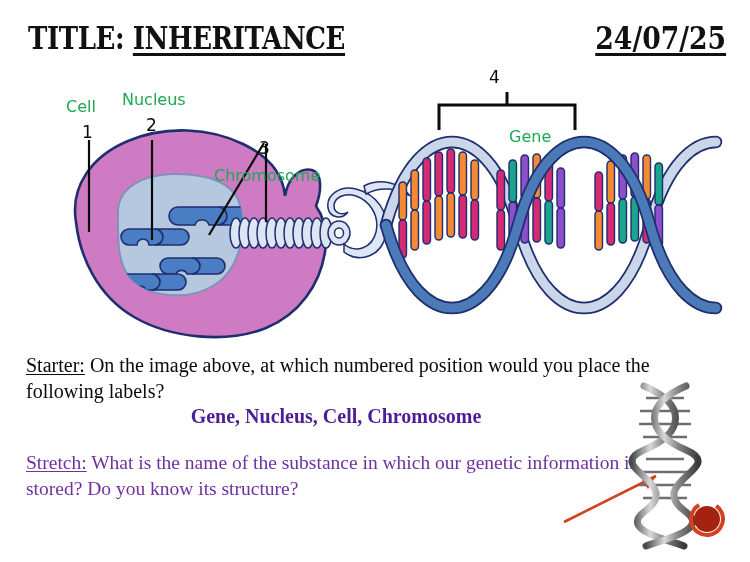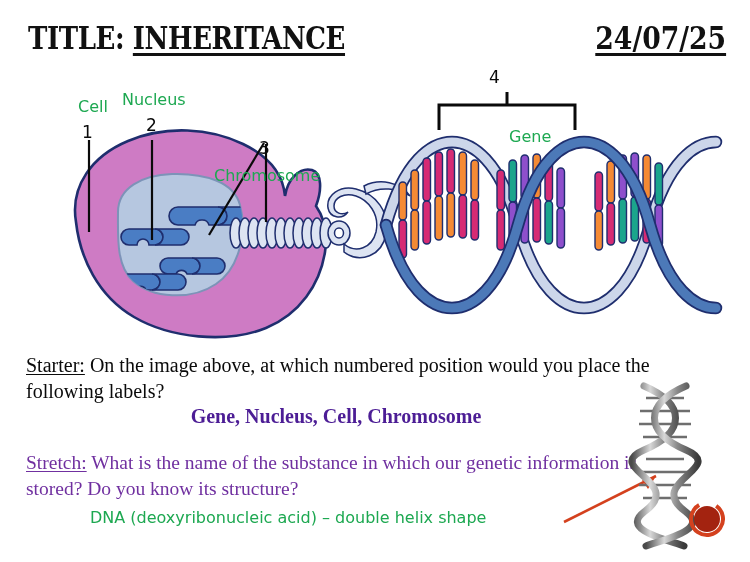--- a/index.html
+++ b/index.html
@@ -242,39 +242,38 @@
       <line x1="266" y1="144" x2="266" y2="222"></line>
       <line x1="264" y1="143" x2="209" y2="235"></line>
     </g>
 
     <g stroke="#0a0a0a" stroke-width="3" fill="none">
       <path d="M439,130 L439,105 L575,105 L575,130"></path>
       <line x1="507" y1="105" x2="507" y2="92"></line>
     </g>
   </svg>
 
-  <div class="glabel" style="left:66px; top:97px;margin-left:12px;">Cell</div>
+  <div class="glabel" style="left:66px; top:97px;">Cell</div>
   <div class="num" style="left:82px; top:122px;">1</div>
 
   <div class="glabel" style="left:122px; top:90px;">Nucleus</div>
   <div class="num" style="left:146px; top:115px;">2</div>
 
   <div class="glabel" style="left:214px; top:122px;margin-top:44px;">Chromosome</div>
   <div class="num" style="left:259px; top:138px;">3</div>
 
   <div class="glabel" style="left:509px; top:79px;margin-top:48px;">Gene</div>
   <div class="num" style="left:489px; top:67px;">4</div>
 
   <div class="starter"><span class="lead">Starter:</span><span> On the image above, at which numbered position would you place the following labels?</span></div>
 
   <div class="answer-list">Gene, Nucleus, Cell, Chromosome</div>
 
   <div class="stretch"><span class="lead">Stretch:</span><span> What is the name of the substance in which our genetic information is stored? Do you know its structure?</span></div>
 
-  <div class="dna-answer">DNA (deoxyribonucleic acid) – double helix shape</div>
 
   <svg class="arrow-svg" viewBox="0 0 110 60" xmlns="http://www.w3.org/2000/svg">
     <line x1="4" y1="52" x2="96" y2="6" stroke="#D4411E" stroke-width="2.6"></line>
     <path d="M96,6 L82,10 L88,19 Z" fill="#D4411E"></path>
   </svg>
 
   <svg class="corner-art" viewBox="0 0 130 182" xmlns="http://www.w3.org/2000/svg">
     <defs>
       <linearGradient id="mg" x1="0" y1="0" x2="1" y2="0">
         <stop offset="0%" stop-color="#4a4a4a"></stop>

